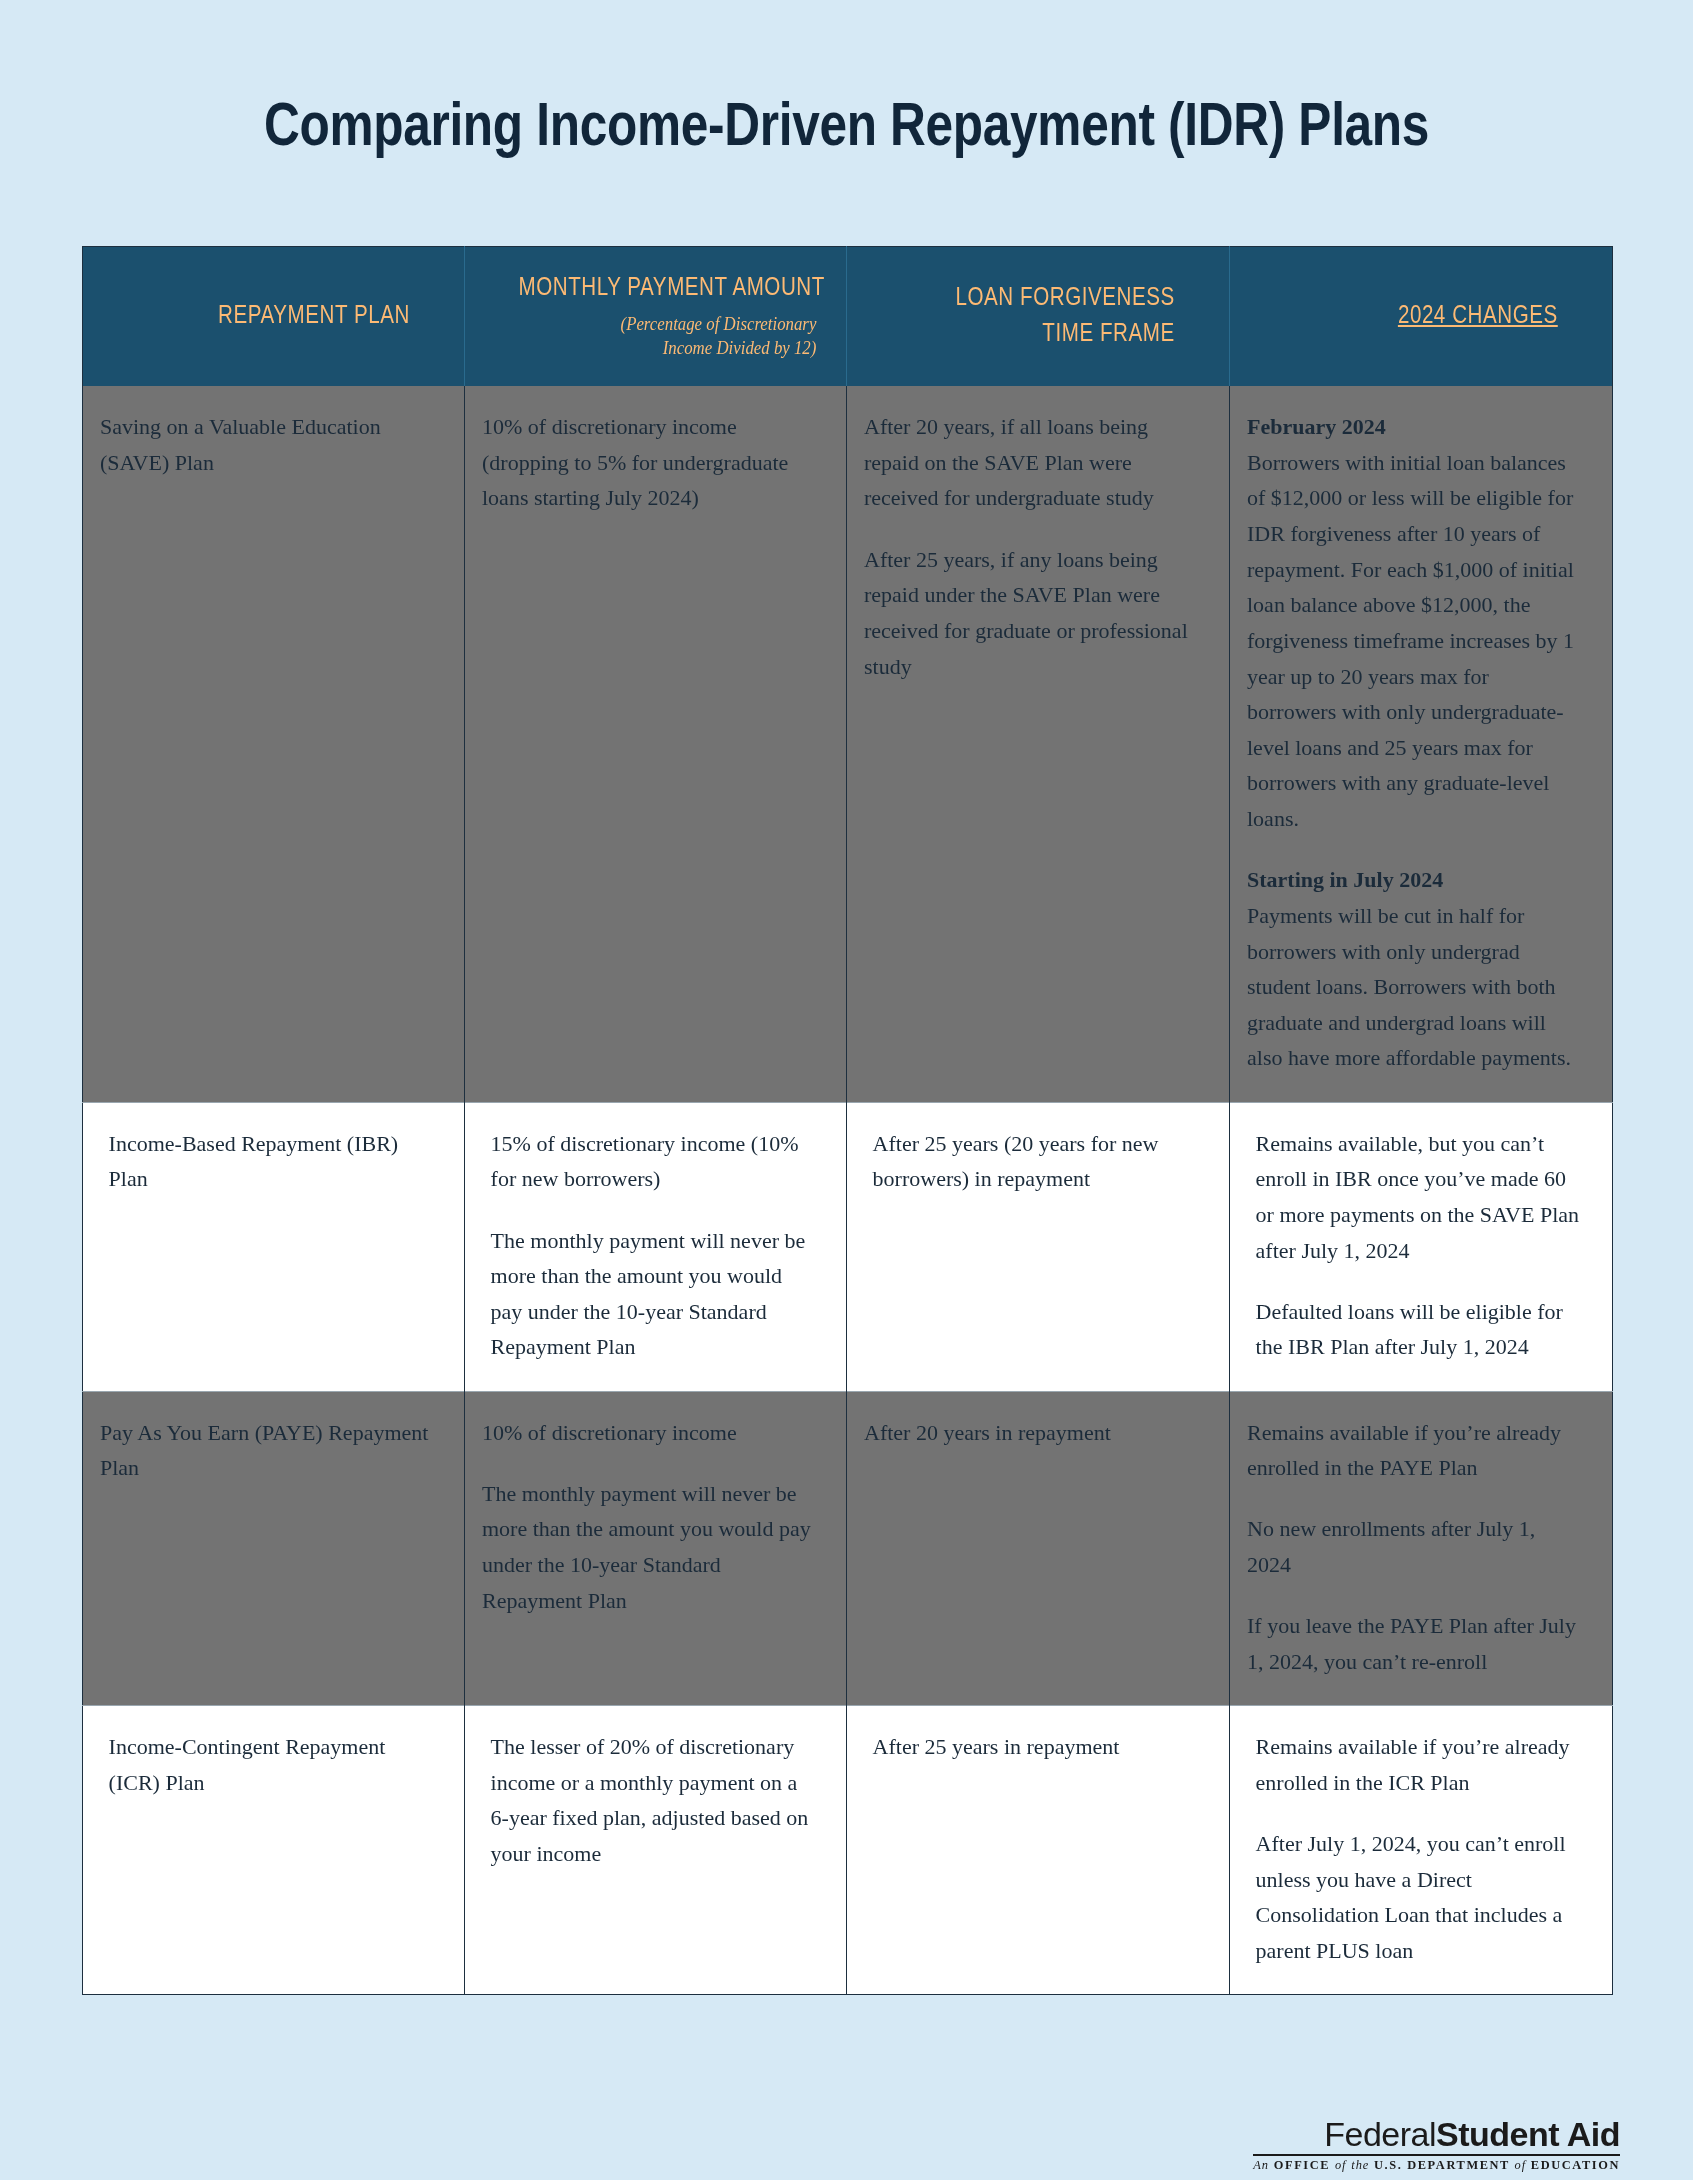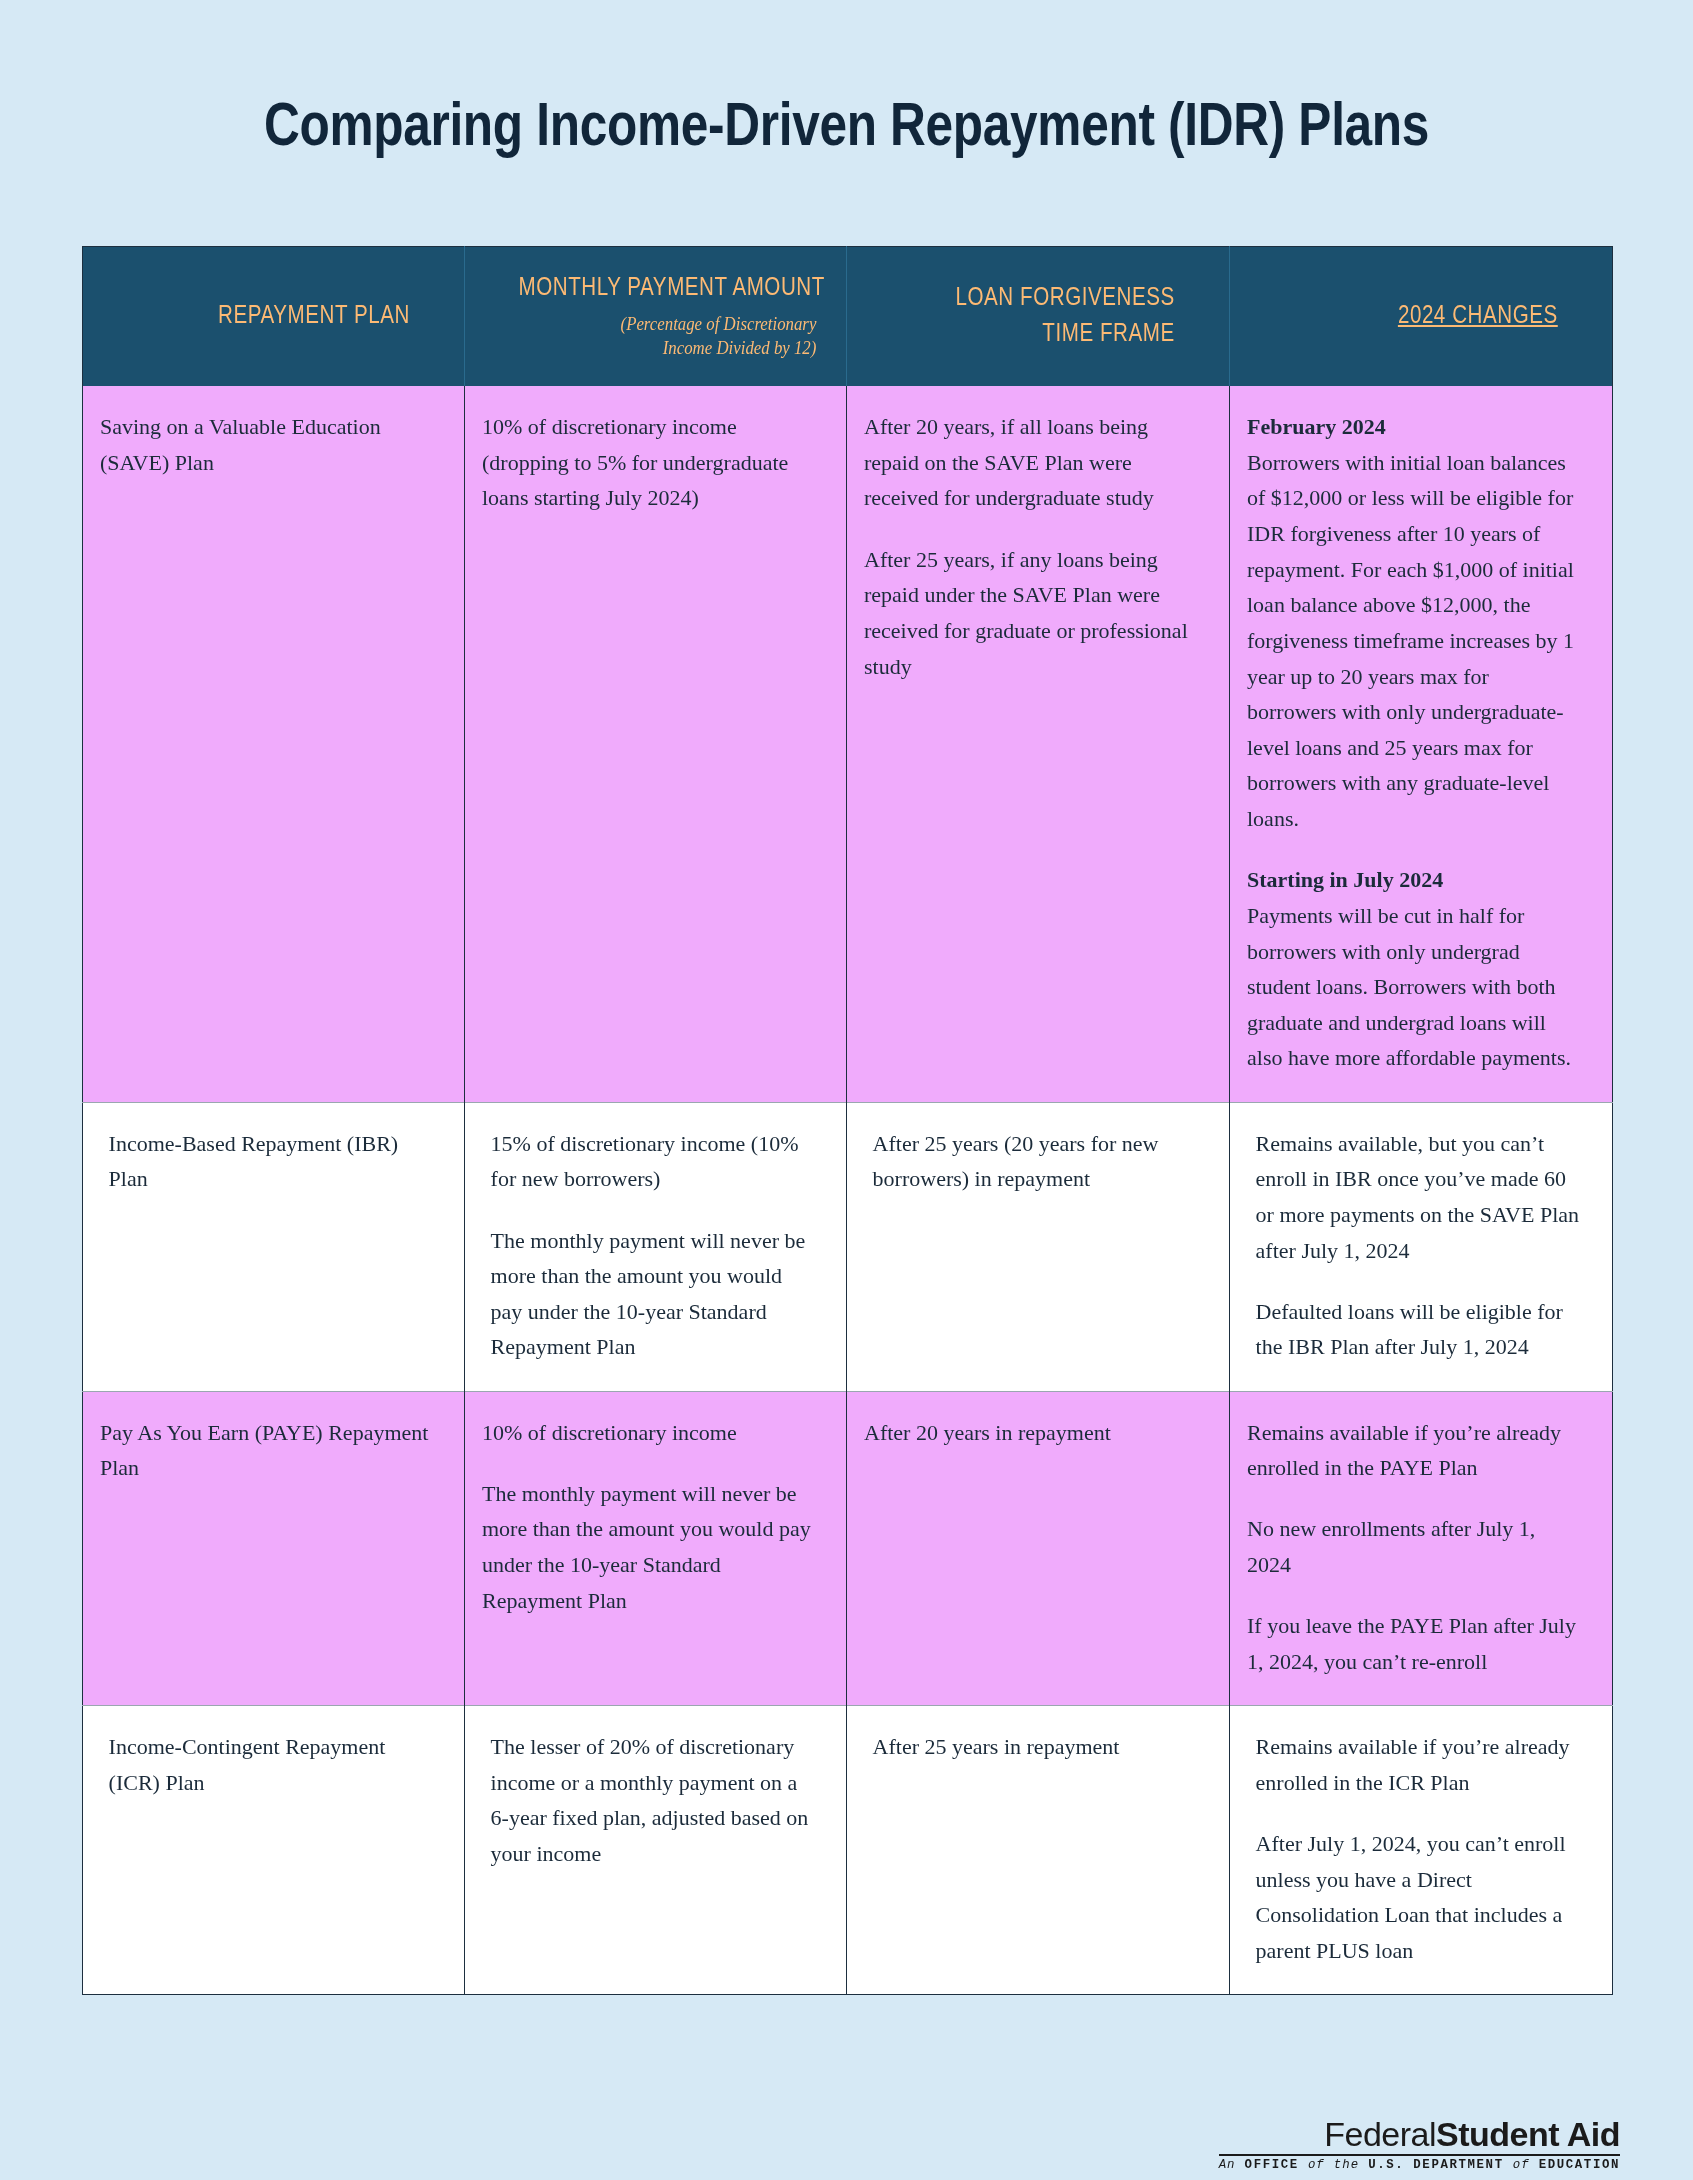--- a/index.html
+++ b/index.html
@@ -100,21 +100,21 @@
     border-right: 1.7px solid #1d2f3f;
     border-top: 1.7px solid #9aa7b0;
     color: #1b2b3a;
     font-size: 22px;
     line-height: 1.62;
     box-sizing: border-box;
   }
   tbody td:last-child { border-right: none; }
   tbody tr:first-child td { border-top: none; }
 
-  tbody tr.tint td { background: #f0abfc; padding-left: 17px; }
+  tbody tr.tint td { background: #737373; padding-left: 17px; }
   tbody tr.plain td { background: #ffffff; margin-left: 27px; }
 
   td .para { margin: 0; }
   td .para + .para { margin-top: 25.6px; }
   td .bold-lead { font-weight: bold; display: block; }
 
   td.col-plan { padding-left: 25.6px; }
 
   
   .footer {
@@ -132,21 +132,21 @@
     white-space: nowrap;
   }
   .logo-main .lt { font-weight: normal; }
   .logo-main .hv { font-weight: bold; }
   .logo-rule {
     height: 1.7px;
     background: #1b1b1b;
     margin: 3.4px 0 3.4px 0;
   }
   .logo-tag {
-    font-family: Liberation Mono, monospace;
+    font-family: Liberation Serif, serif;
     font-size: 12.4px;
     color: #1b1b1b;
     letter-spacing: 1.6px;
     white-space: nowrap;
     font-weight: bold;
     text-align: center;
   }
   .logo-tag .it { font-style: italic; font-weight: normal; letter-spacing: 1px; }
 </style>
 </head>

